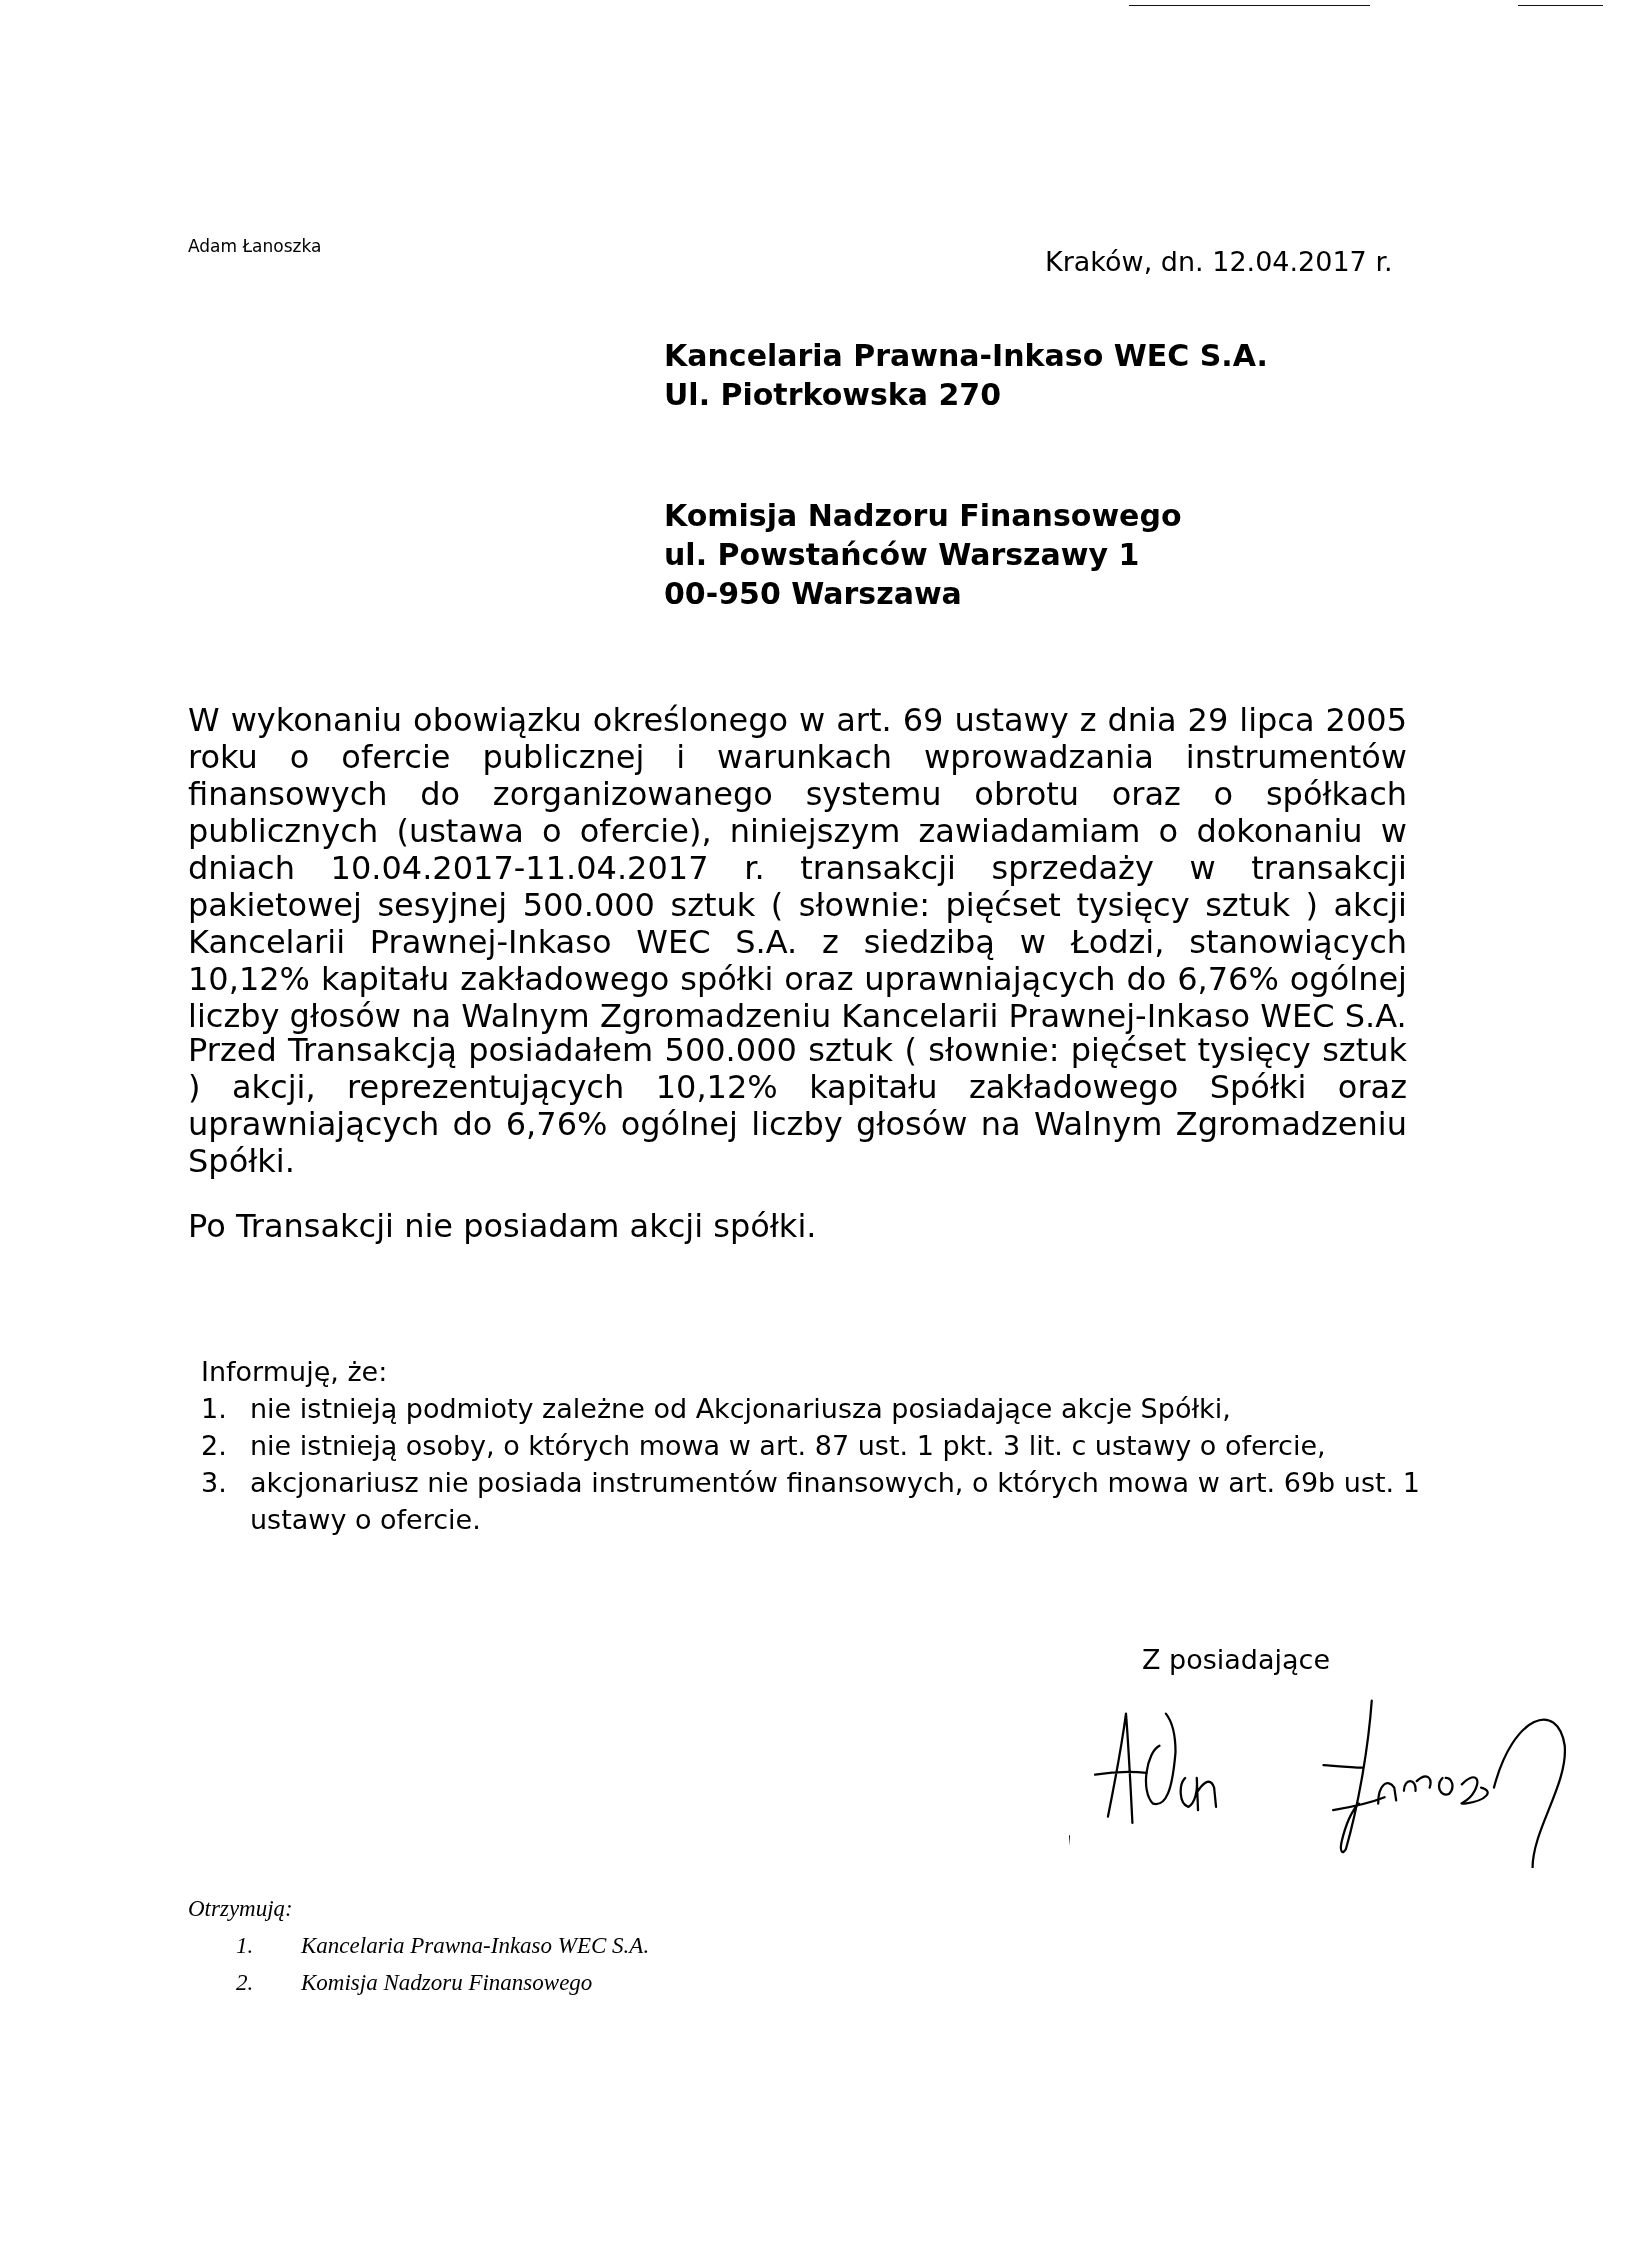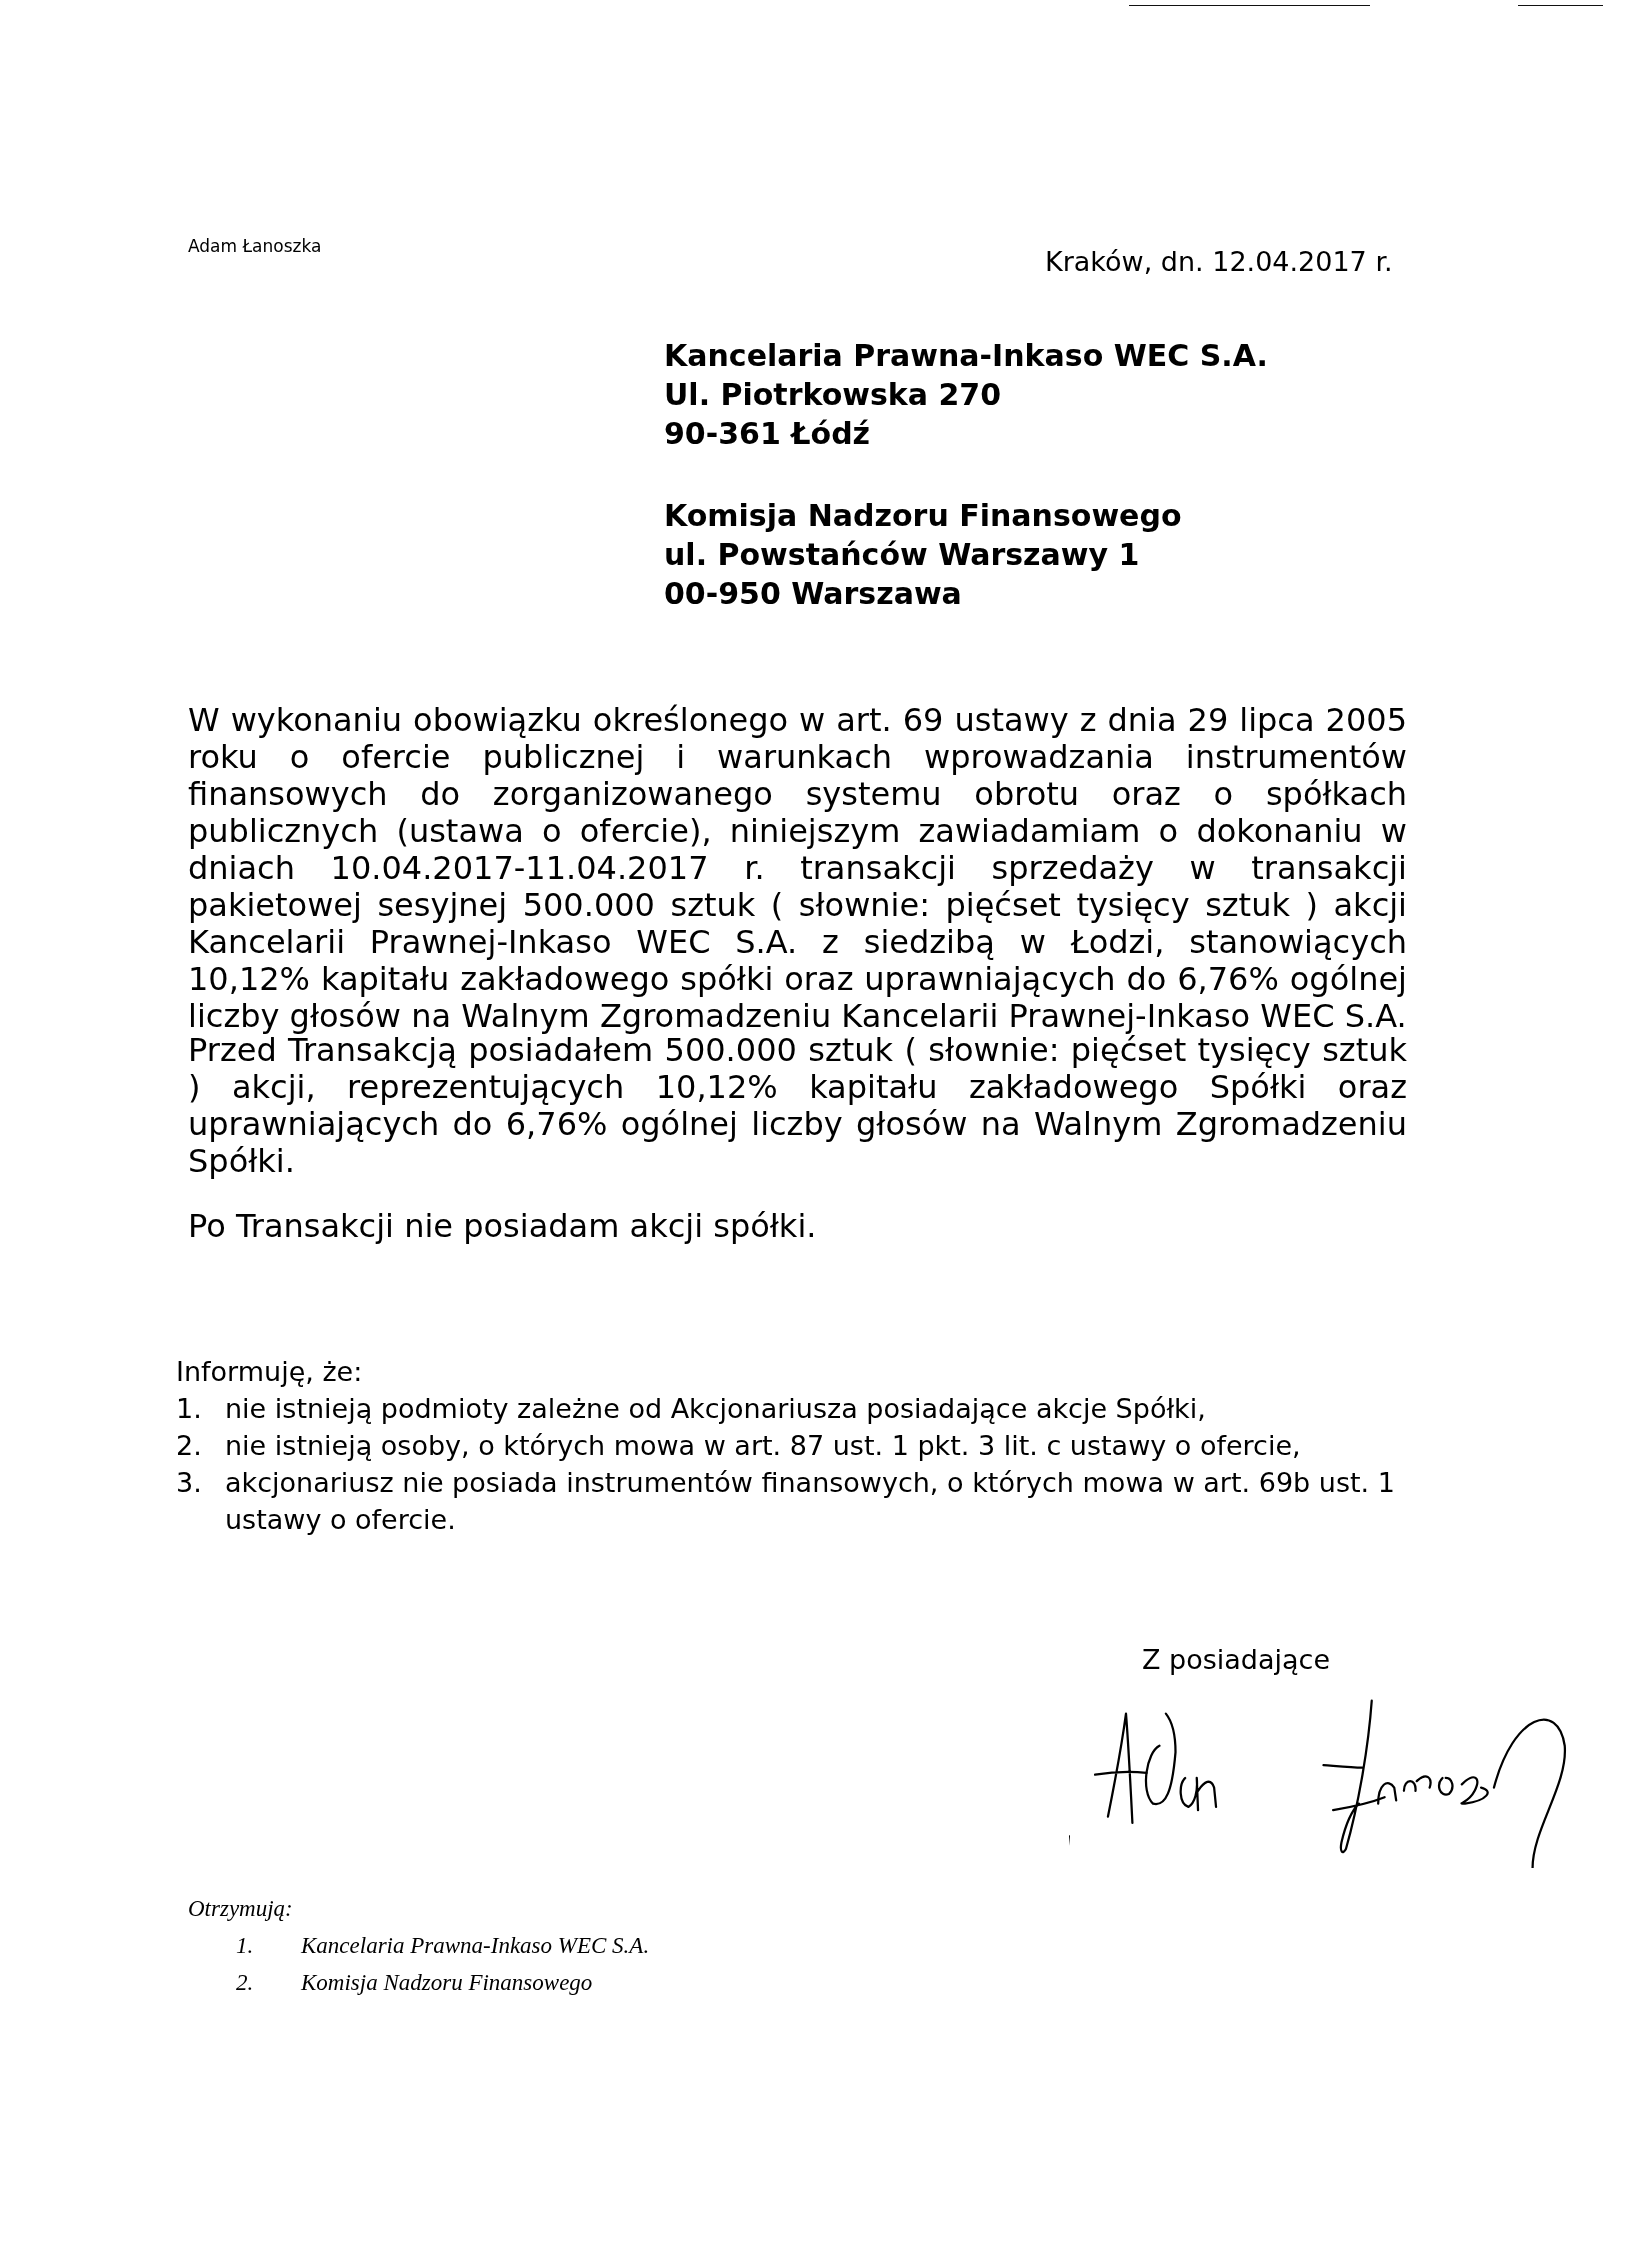--- a/index.html
+++ b/index.html
@@ -11,21 +11,21 @@
   .scanline2 { position: absolute; top: 5.2px; left: 1370px; width: 148px; height: 1.3px; background: #fff; }
   .sender { left: 188px; top: 236px; font-size: 17px; }
   .date { left: 1045px; top: 206px; font-size: 27px; margin-top: 40px; }
   .addr { left: 664px; font-size: 30px; font-weight: bold; line-height: 39px; }
   .addr1 { top: 336px; }
   .addr2 { top: 496px; }
   .body { left: 188px; width: 1219px; font-size: 32px; line-height: 37px; text-align: justify; }
   .p1 { top: 702px; }
   .p2 { top: 1032px; }
   .p3 { top: 1208px; }
-  .info { top: 1353px; left: 176px; width: 1219px; font-size: 27px; line-height: 37px; }
+  .info { top: 1353px; left: 201px; width: 1219px; font-size: 27px; line-height: 37px; }
   .info ol { margin: 0; padding: 0; list-style: none; }
   .info li { position: relative; padding-left: 49px; text-align: justify; }
   .info li .num { position: absolute; left: 0; top: 0; }
   .closing { left: 1142px; top: 1644px; font-size: 27px; }
   .signature { left: 1069px; top: 1675px; width: 554px; height: 193px; }
   .rcpt { left: 188px; top: 1890px; font-size: 23px; line-height: 37px; }
   .rcpt ol { margin: 0; padding: 0; list-style: none; }
   .rcpt li { position: relative; padding-left: 67px; }
   .rcpt li .num { position: absolute; left: 48px; top: 0; }
   .rcpt li .txt { margin-left: 0; }
@@ -35,21 +35,20 @@
 
 <div class="scanline"></div>
 <div class="scanline2"></div>
 
 <div class="abs sans sender">Adam Łanoszka</div>
 <div class="abs sans date">Kraków, dn. 12.04.2017 r.</div>
 
 <div class="abs sans addr addr1">
   <div>Kancelaria Prawna-Inkaso WEC S.A.</div>
   <div>Ul. Piotrkowska 270</div>
-  <div>90-361 Łódź</div>
 </div>
 
 <div class="abs sans addr addr2">
   <div>Komisja Nadzoru Finansowego</div>
   <div>ul. Powstańców Warszawy 1</div>
   <div>00-950 Warszawa</div>
 </div>
 
 <div class="abs sans body p1">W wykonaniu obowiązku określonego w art. 69 ustawy z dnia 29 lipca 2005 roku o ofercie publicznej i warunkach wprowadzania instrumentów finansowych do zorganizowanego systemu obrotu oraz o spółkach publicznych (ustawa o ofercie), niniejszym zawiadamiam o dokonaniu w dniach 10.04.2017-11.04.2017 r. transakcji sprzedaży w transakcji pakietowej sesyjnej 500.000 sztuk ( słownie: pięćset tysięcy sztuk ) akcji Kancelarii Prawnej-Inkaso WEC S.A. z siedzibą w Łodzi, stanowiących 10,12% kapitału zakładowego spółki oraz uprawniających do 6,76% ogólnej liczby głosów na Walnym Zgromadzeniu Kancelarii Prawnej-Inkaso WEC S.A.</div>
 <div class="abs sans body p2">Przed Transakcją posiadałem 500.000 sztuk ( słownie: pięćset tysięcy sztuk ) akcji, reprezentujących 10,12% kapitału zakładowego Spółki oraz uprawniających do 6,76% ogólnej liczby głosów na Walnym Zgromadzeniu Spółki.</div>

